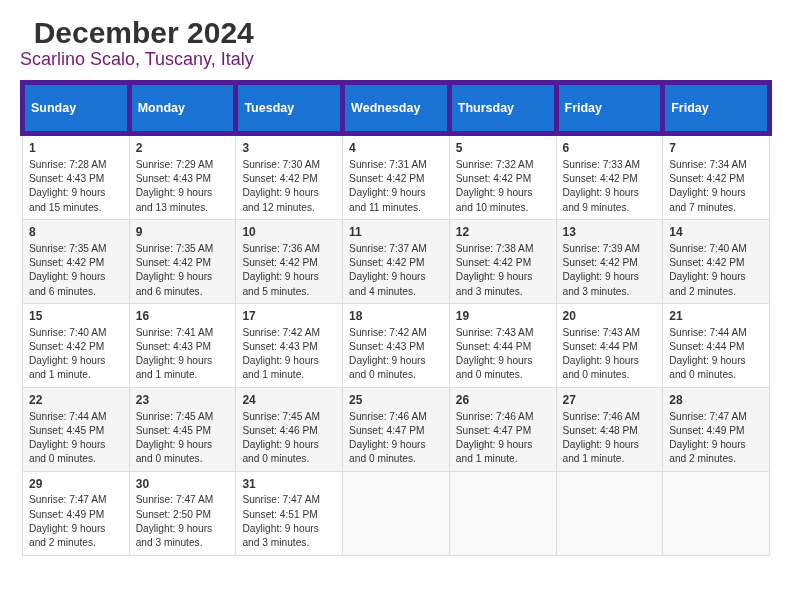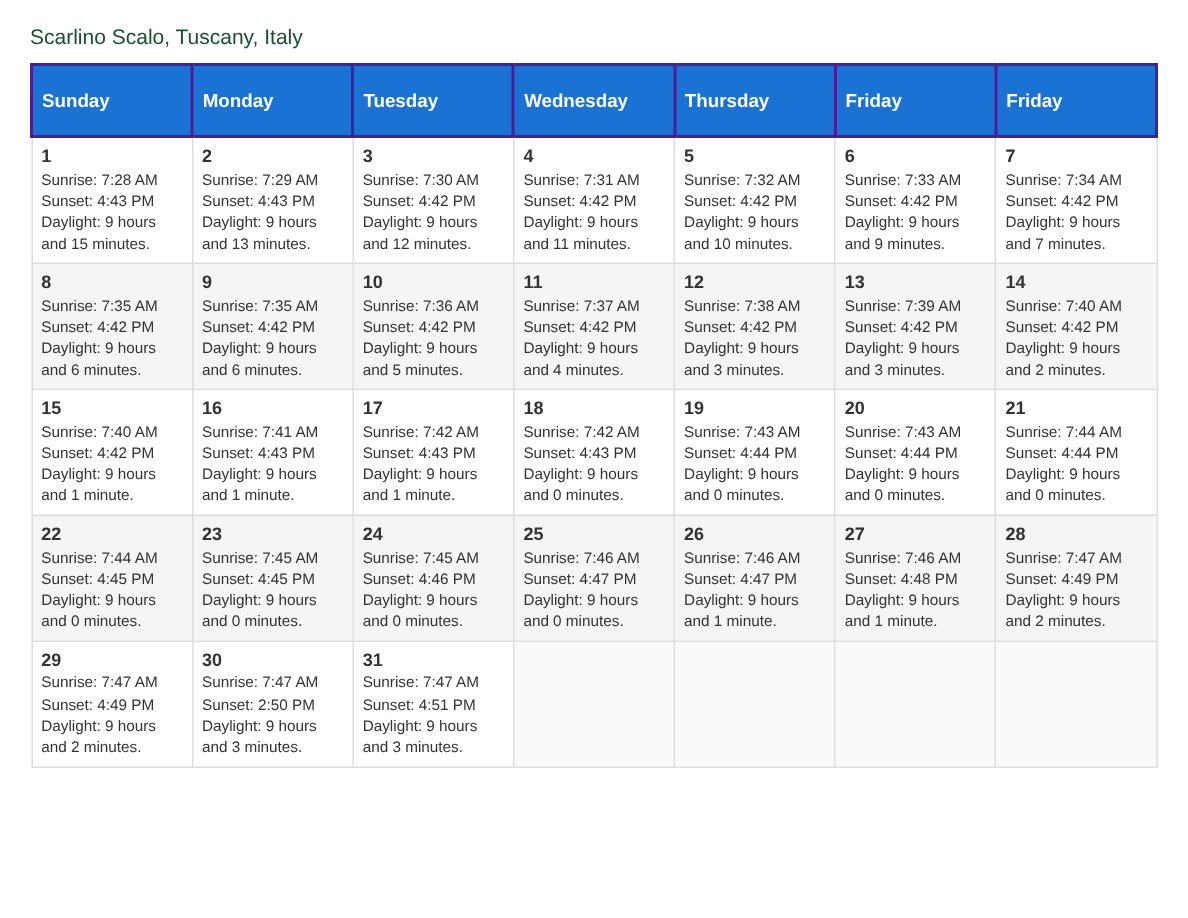--- a/index.html
+++ b/index.html
@@ -41,36 +41,36 @@
     .title-block {
       text-align: right;
     }
     .month-title {
       font-size: 30px;
       font-weight: bold;
       color: #333;
       line-height: 1.1;
     }
     .location-title {
-      font-size: 14px;
-      color: #14532d;
+      font-size: 18px;
+      color: #701a75;
     }
     table {
       width: 100%;
       border-collapse: collapse;
       table-layout: fixed;
     }
     thead tr th {
       background-color: #1a73d4;
       color: #fff;
       text-align: left;
       padding: 16px 6px;
       font-size: 12.5px;
       font-weight: bold;
-      border: 2px solid #4c1d95;
+      border: 5px solid #4c1d95;
     }
     tbody tr td {
       vertical-align: top;
       padding: 4px 6px;
       font-size: 10.2px;
       color: #333;
       border: 1px solid #ddd;
       line-height: 1.4;
       height: 72px;
     }
@@ -89,20 +89,21 @@
     .cell-empty {
       background: #f9f9f9 !important;
     }
   </style>
 </head>
 <body>
 
 <div class="page">
   <div class="header-row">
     <div class="title-block">
+      <div class="month-title">December 2024</div>
       <div class="location-title">Scarlino Scalo, Tuscany, Italy</div>
     </div>
   </div>
 
   <table>
     <thead>
       <tr>
 
       <th>Sunday</th>
           <th>Monday</th>

